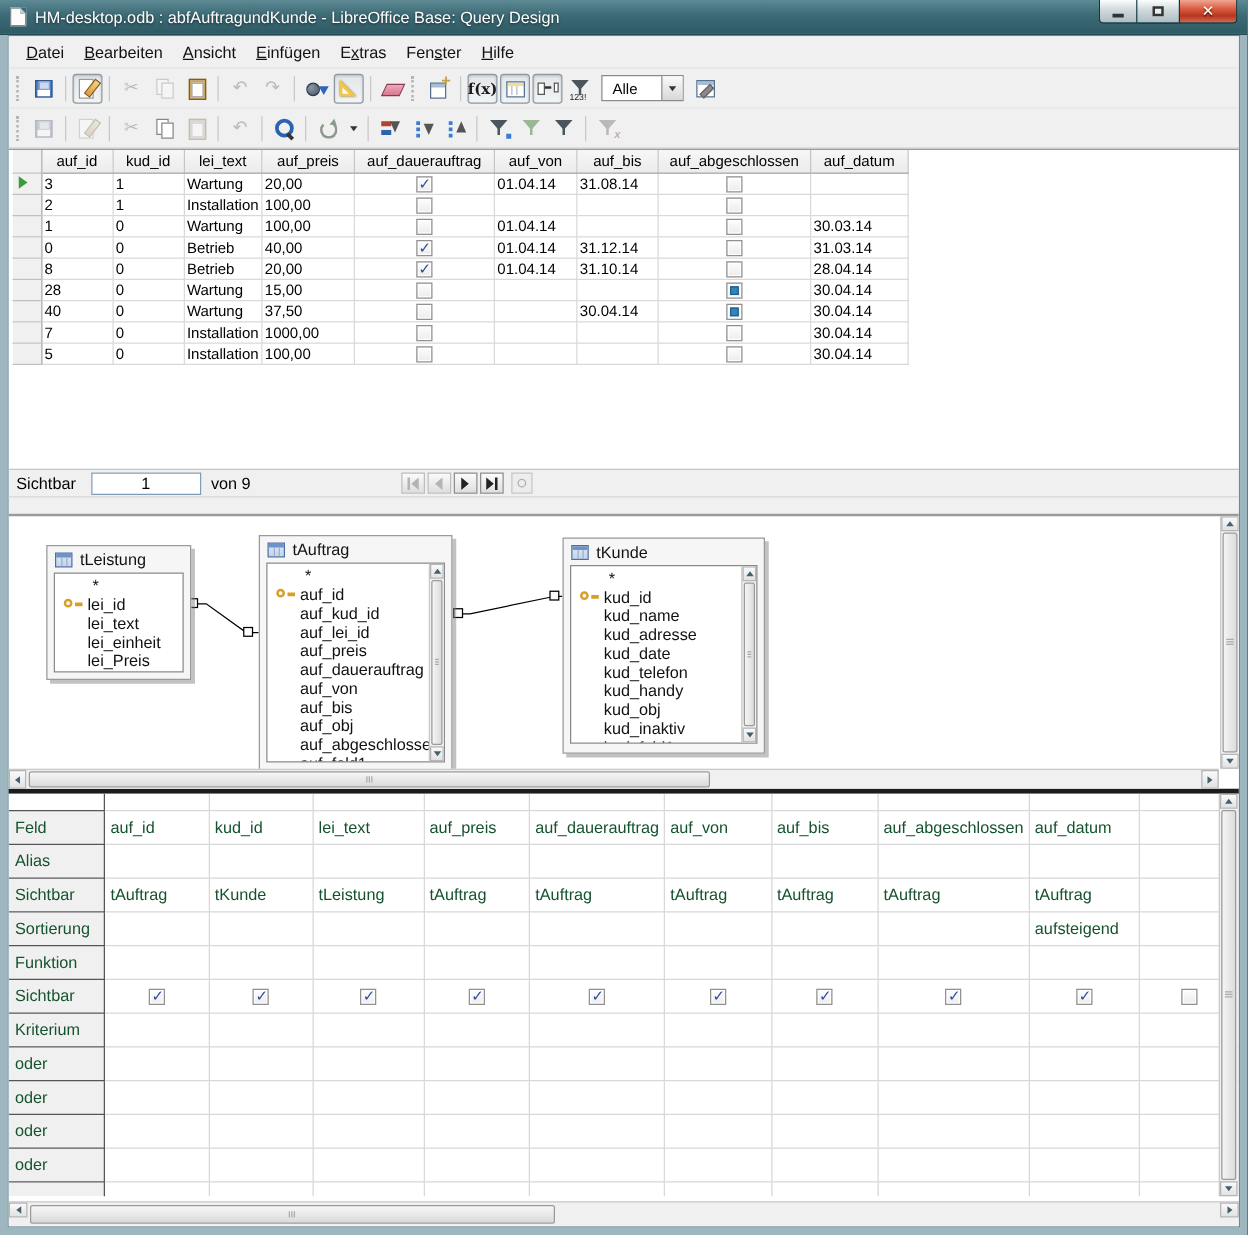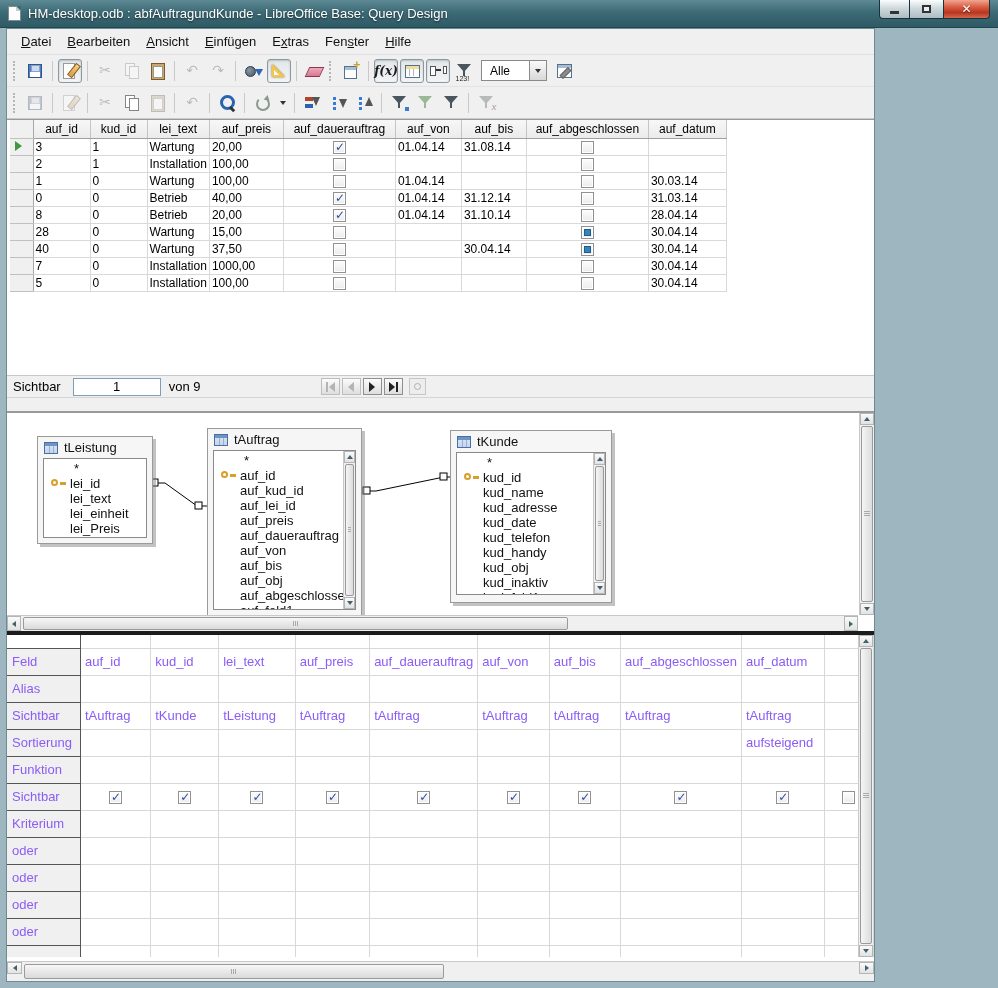--- a/index.html
+++ b/index.html
@@ -12,21 +12,21 @@
   .title-text{color:#fff;font-size:13px;text-shadow:0 1px 2px rgba(0,0,0,.6);white-space:nowrap;}
   .winbtns{position:absolute;right:8px;top:0;display:flex;}
   .wbtn{height:19px;border:1px solid #17333c;border-top:none;display:flex;align-items:center;justify-content:center;}
   .wbtn.min{width:31px;background:linear-gradient(#fbfdfd,#cfd9dd 45%,#aebcc2);border-radius:0 0 0 4px;}
   .wbtn.max{width:33px;background:linear-gradient(#fbfdfd,#cfd9dd 45%,#aebcc2);border-left:none;border-right:none;}
   .wbtn.close{width:47px;background:linear-gradient(#f0a692,#d95b41 40%,#b8351f 70%,#d06a52);border-radius:0 0 4px 0;}
   .glyph-min{width:9px;height:3px;background:#333;margin-top:7px;}
   .glyph-max{width:9px;height:8px;border:2px solid #333;background:#e8eef0;}
   .glyph-close{color:#fff;font-size:12px;font-weight:bold;text-shadow:0 1px 1px rgba(0,0,0,.5);}
   
-  .client{position:relative;width:869px;height:954px;background:#f0f0f0;border:1px solid #6e8a93;}
+  .client{position:relative;width:986px;height:954px;background:#f0f0f0;border:1px solid #6e8a93;}
   
   .menubar{position:absolute;left:0;top:0;right:0;height:26px;background:#f0f0f0;border-bottom:1px solid #e0e0e0;display:flex;align-items:center;padding-left:6px;font-size:13px;color:#111;}
   .mi{padding:4px 8px;}
   .mi .u{text-decoration:underline;}
   
   .toolbar{position:absolute;left:0;right:0;display:flex;align-items:center;background:#f0f0f0;padding-left:4px;}
   .tb1{top:26px;height:32px;border-bottom:1px solid #e3e3e3;}
   .tb2{top:58px;height:32px;border-bottom:1px solid #c9c9c9;}
   .grip{width:4px;height:20px;border-left:2px dotted #b5b5b5;margin:0 5px 0 2px;}
   .sep{width:1px;height:20px;background:#c8c8c8;margin:0 4px;}
@@ -44,21 +44,21 @@
   .ic-copy::after{content:"";position:absolute;left:6px;top:4px;width:8px;height:11px;background:#fff;border:1px solid #858585;}
   .ic-paste::before{content:"";position:absolute;left:2px;top:1px;width:12px;height:15px;background:#c9a96a;border:1px solid #7c5c28;}
   .ic-paste::after{content:"";position:absolute;left:4px;top:4px;width:8px;height:10px;background:#fff;border:1px solid #999;}
   .ic-run::before{content:"";position:absolute;left:0;top:4px;width:9px;height:9px;background:radial-gradient(circle at 35% 35%,#8b98a8,#465364);border-radius:50%;border:1px solid #2c3845;}
   .ic-run::after{content:"";position:absolute;left:10px;top:7px;border-top:7px solid #2d66b8;border-left:4px solid transparent;border-right:4px solid transparent;}
   .ic-design::before{content:"";position:absolute;left:1px;top:2px;border-bottom:13px solid #f0c64f;border-right:13px solid transparent;filter:drop-shadow(0 0 1px #8a6a1a);}
   .ic-design::after{content:"";position:absolute;left:3px;top:8px;border-bottom:5px solid #fff;border-right:5px solid transparent;}
   .ic-eraser::before{content:"";position:absolute;left:1px;top:5px;width:13px;height:8px;background:linear-gradient(#f0a8b8,#d87890);border:1px solid #8a3a50;transform:skewX(-25deg);}
   .ic-addtable::before{content:"";position:absolute;left:1px;top:4px;width:11px;height:11px;background:#fff;border:1px solid #55708c;box-shadow:inset 0 3px 0 #a8bdd4;}
   .ic-addtable::after{content:"+";position:absolute;right:-1px;top:-5px;color:#caa23a;font-weight:bold;font-size:13px;}
-  .fx{font-family:"DejaVu Serif",serif;font-style:italic;font-weight:bold;font-size:12px;color:#1a1a1a;}
+  .fx{font-family:"DejaVu Serif",serif;font-weight:bold;font-size:12px;color:#1a1a1a;}
   .ic-table::before{content:"";position:absolute;left:1px;top:3px;width:13px;height:11px;background:#fff;border:1px solid #55708c;box-shadow:inset 0 3px 0 #f2dd9b;}
   .ic-table::after{content:"";position:absolute;left:5px;top:7px;width:1px;height:7px;background:#b0b8c8;box-shadow:4px 0 0 #b0b8c8;}
   .ic-alias::before{content:"";position:absolute;left:0;top:4px;width:4px;height:8px;border:1px solid #555;background:#fff;}
   .ic-alias::after{content:"";position:absolute;left:6px;top:7px;width:5px;height:2px;background:#333;}
   .ic-alias .bx2{position:absolute;right:0;top:4px;width:4px;height:8px;border:1px solid #555;background:#fff;}
   .fun{position:relative;}
   .fun::before{content:"";position:absolute;left:1px;top:2px;border-left:7px solid transparent;border-right:7px solid transparent;border-top:8px solid #49565e;}
   .fun::after{content:"";position:absolute;left:7px;top:8px;width:2px;height:6px;background:#49565e;}
   .fun.pale::before{border-top-color:#9ab894;}
   .fun.pale::after{background:#9ab894;}
@@ -131,21 +131,21 @@
   .t-rt{border-left:4px solid #44606c;border-top:3px solid transparent;border-bottom:3px solid transparent;}
   .hsb{position:absolute;left:0;right:16px;bottom:0;height:16px;background:#f0f0f0;border-top:1px solid #c9c9c9;display:flex;z-index:5;}
   .hsb .sb-btn{width:14px;height:100%;}
   .hsb .h-thumb{width:545px;margin:1px 2px;border:1px solid #9a9a9a;border-radius:2px;background:linear-gradient(#f7f7f7,#dadada);position:relative;}
   .hsb .h-thumb::after{content:"";position:absolute;top:3px;bottom:3px;left:calc(50% - 3px);width:1px;background:#aaa;box-shadow:2px 0 0 #aaa,4px 0 0 #aaa;}
   .hsb .fill{flex:1;}
   .dp-vsb{position:absolute;right:0;top:0;bottom:16px;width:15px;background:#f0f0f0;border-left:1px solid #c9c9c9;display:flex;flex-direction:column;z-index:5;}
   .blackbar{position:absolute;left:0;top:602px;width:100%;height:4px;background:#1c1c1c;}
   
   .gridpane{position:absolute;left:0;top:606px;width:100%;height:326px;background:#fff;overflow:hidden;}
-  table.qg{border-collapse:collapse;table-layout:fixed;font-size:13px;color:#8b5cf6;padding-left:40px;}
+  table.qg{border-collapse:collapse;table-layout:fixed;font-size:13px;color:#14532d;padding-left:40px;}
   table.qg td{height:27px;border-right:1px solid #d8d8d8;border-bottom:1px solid #d8d8d8;padding:0 4px;overflow:hidden;white-space:nowrap;background:#fff;}
   table.qg td.rl{background:#f0f0f0;border-right:1px solid #555;border-bottom:1px solid #555;padding-left:5px;}
   table.qg tr.strip td{height:13px;border-bottom:1px solid #d8d8d8;}
   table.qg tr.strip td.rl{background:#fff;border-bottom:1px solid #555;}
   table.qg tr.partial td{height:12px;border-bottom:none;}
   table.qg td.c{text-align:center;padding:0;}
   .gp-vsb{position:absolute;right:1px;top:0;bottom:4px;width:15px;background:#f0f0f0;border-left:1px solid #c9c9c9;display:flex;flex-direction:column;}
   .bottom-hsb{position:absolute;left:0;top:932px;width:100%;height:20px;background:#f0f0f0;border-top:1px solid #c9c9c9;display:flex;align-items:stretch;}
   .bottom-hsb .sb-btn{width:15px;}
   .bottom-hsb .h-thumb{width:420px;margin:2px;border:1px solid #9a9a9a;border-radius:2px;background:linear-gradient(#f7f7f7,#dadada);position:relative;}

